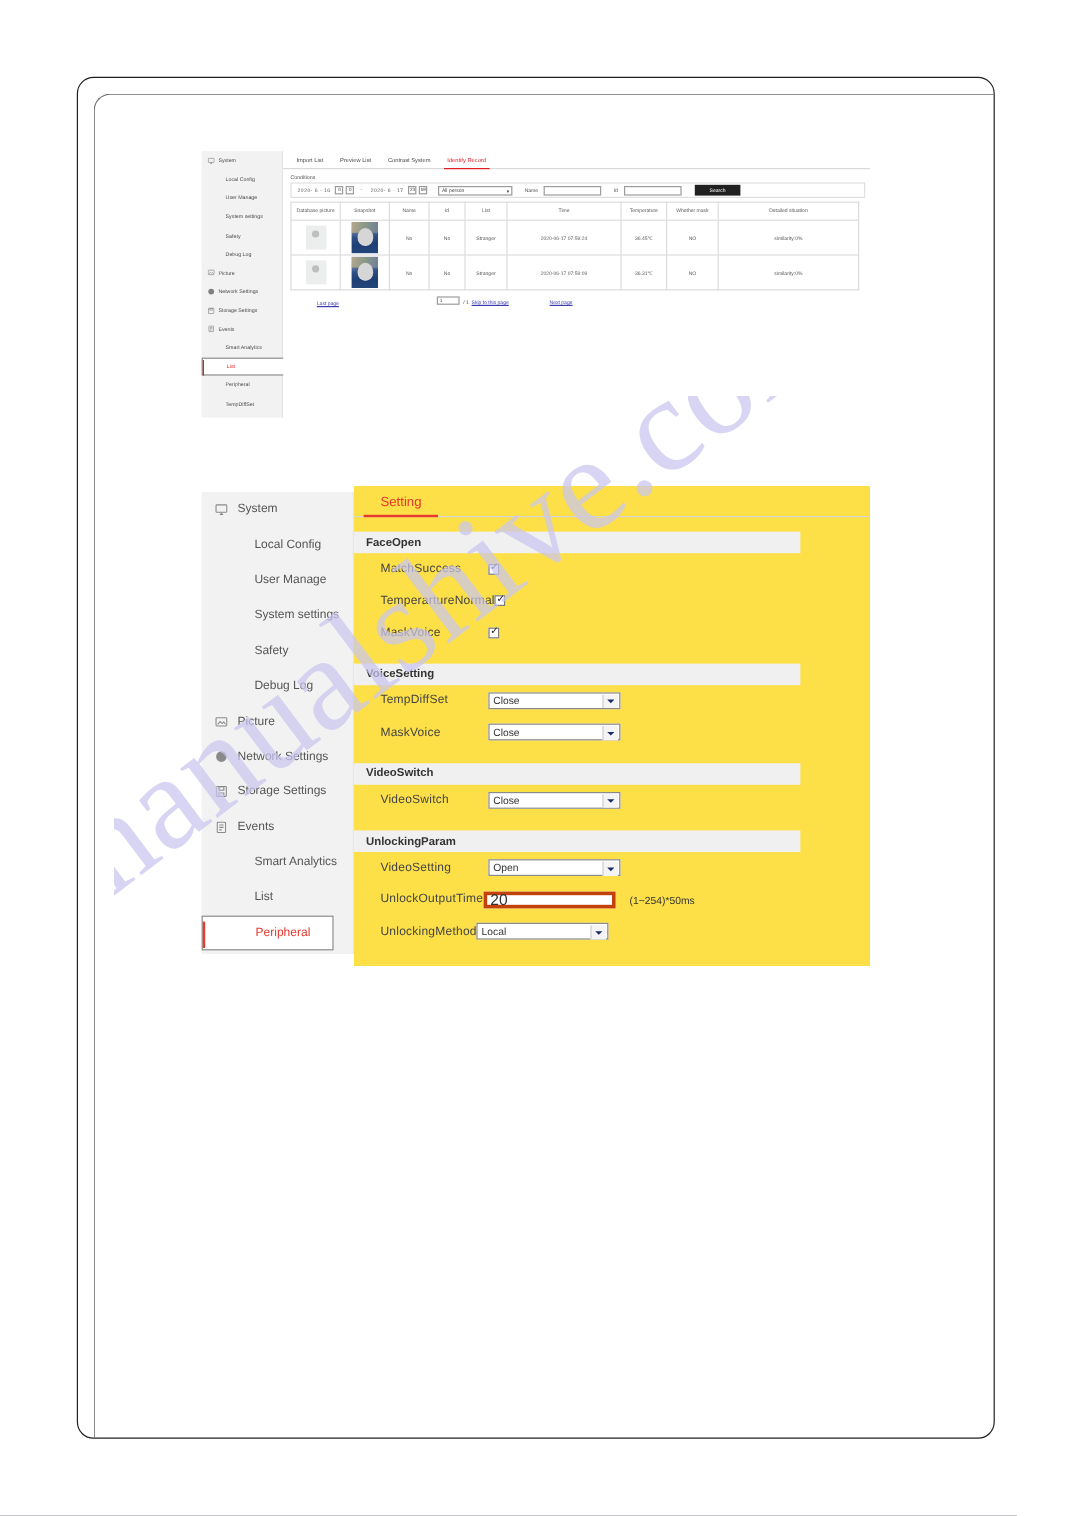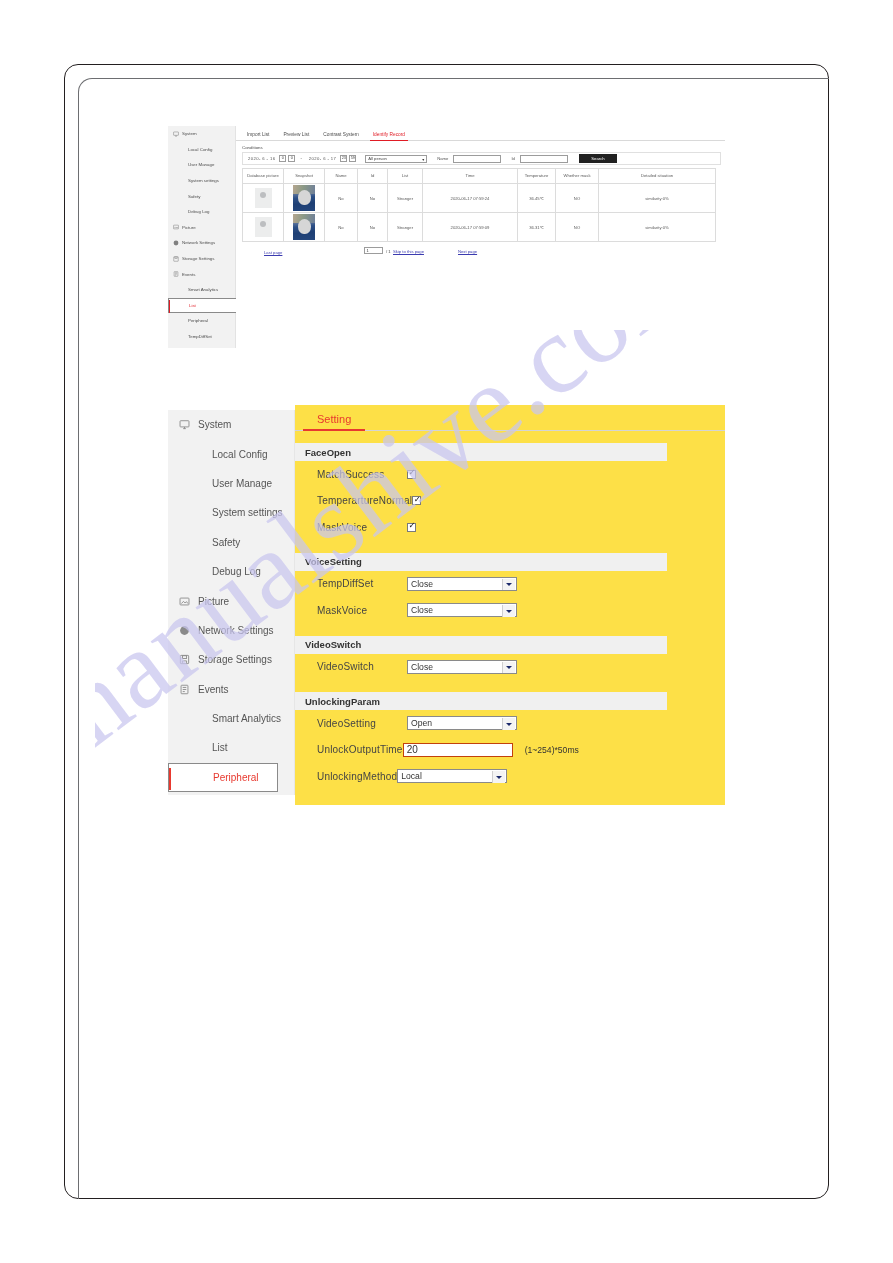--- a/index.html
+++ b/index.html
@@ -280,23 +280,23 @@
     background:#f4f4f4; border-left:1px solid #cfcfcf;
     display:flex; align-items:center; justify-content:center;
   }
   .sel .arrow i {
     display:block; width:0; height:0;
     border-left:3.2px solid transparent;
     border-right:3.2px solid transparent;
     border-top:3.6px solid #1c2a6b;
   }
   .txt {
-    width:110px; height:14px; border:1px solid #c2410c;
+    width:110px; height:14px; border:3px solid #c2410c;
     background:#fff; display:flex; align-items:center;
-    padding-left:3px; font-size:10px; color:#333; flex:0 0 auto;
+    padding-left:3px; font-size:13px; color:#333; flex:0 0 auto;
   }
   .hint { font-size:8.6px; color:#333; margin-left:12px; white-space:nowrap; }
 </style>
 </head>
 <body>
 
 <div id="page-outer-border"></div>
 <div id="page-inner-border-fix"></div>
 
 <div id="panel-top">

